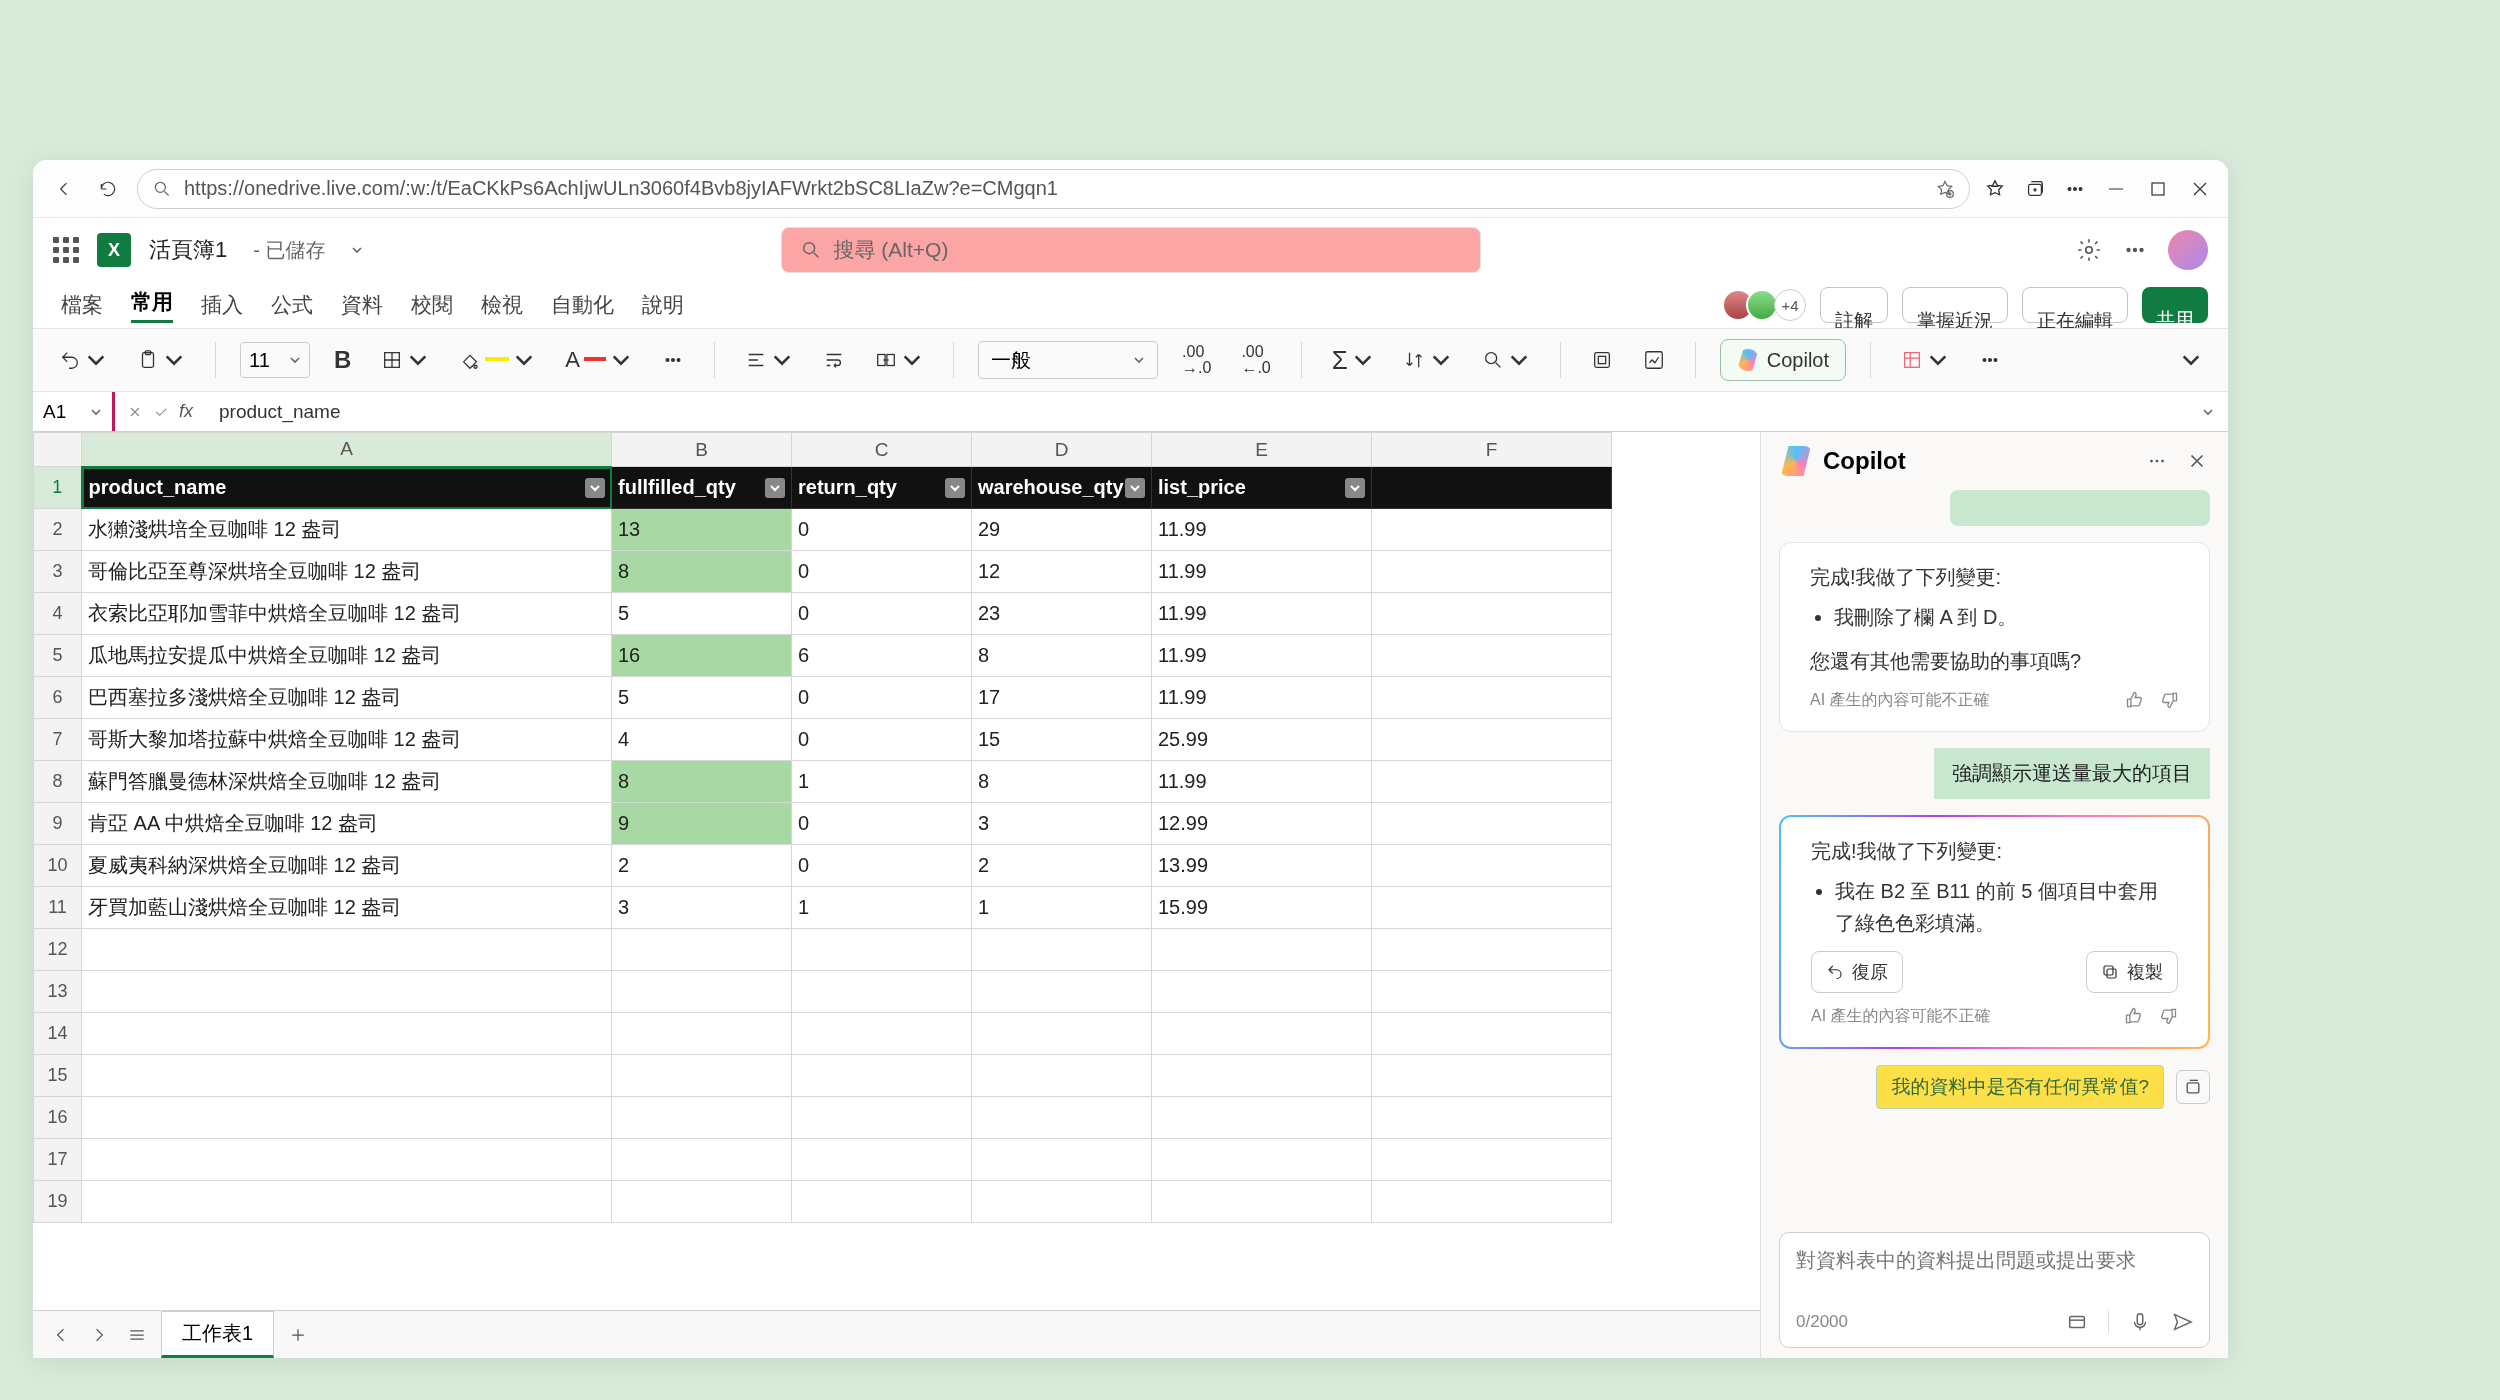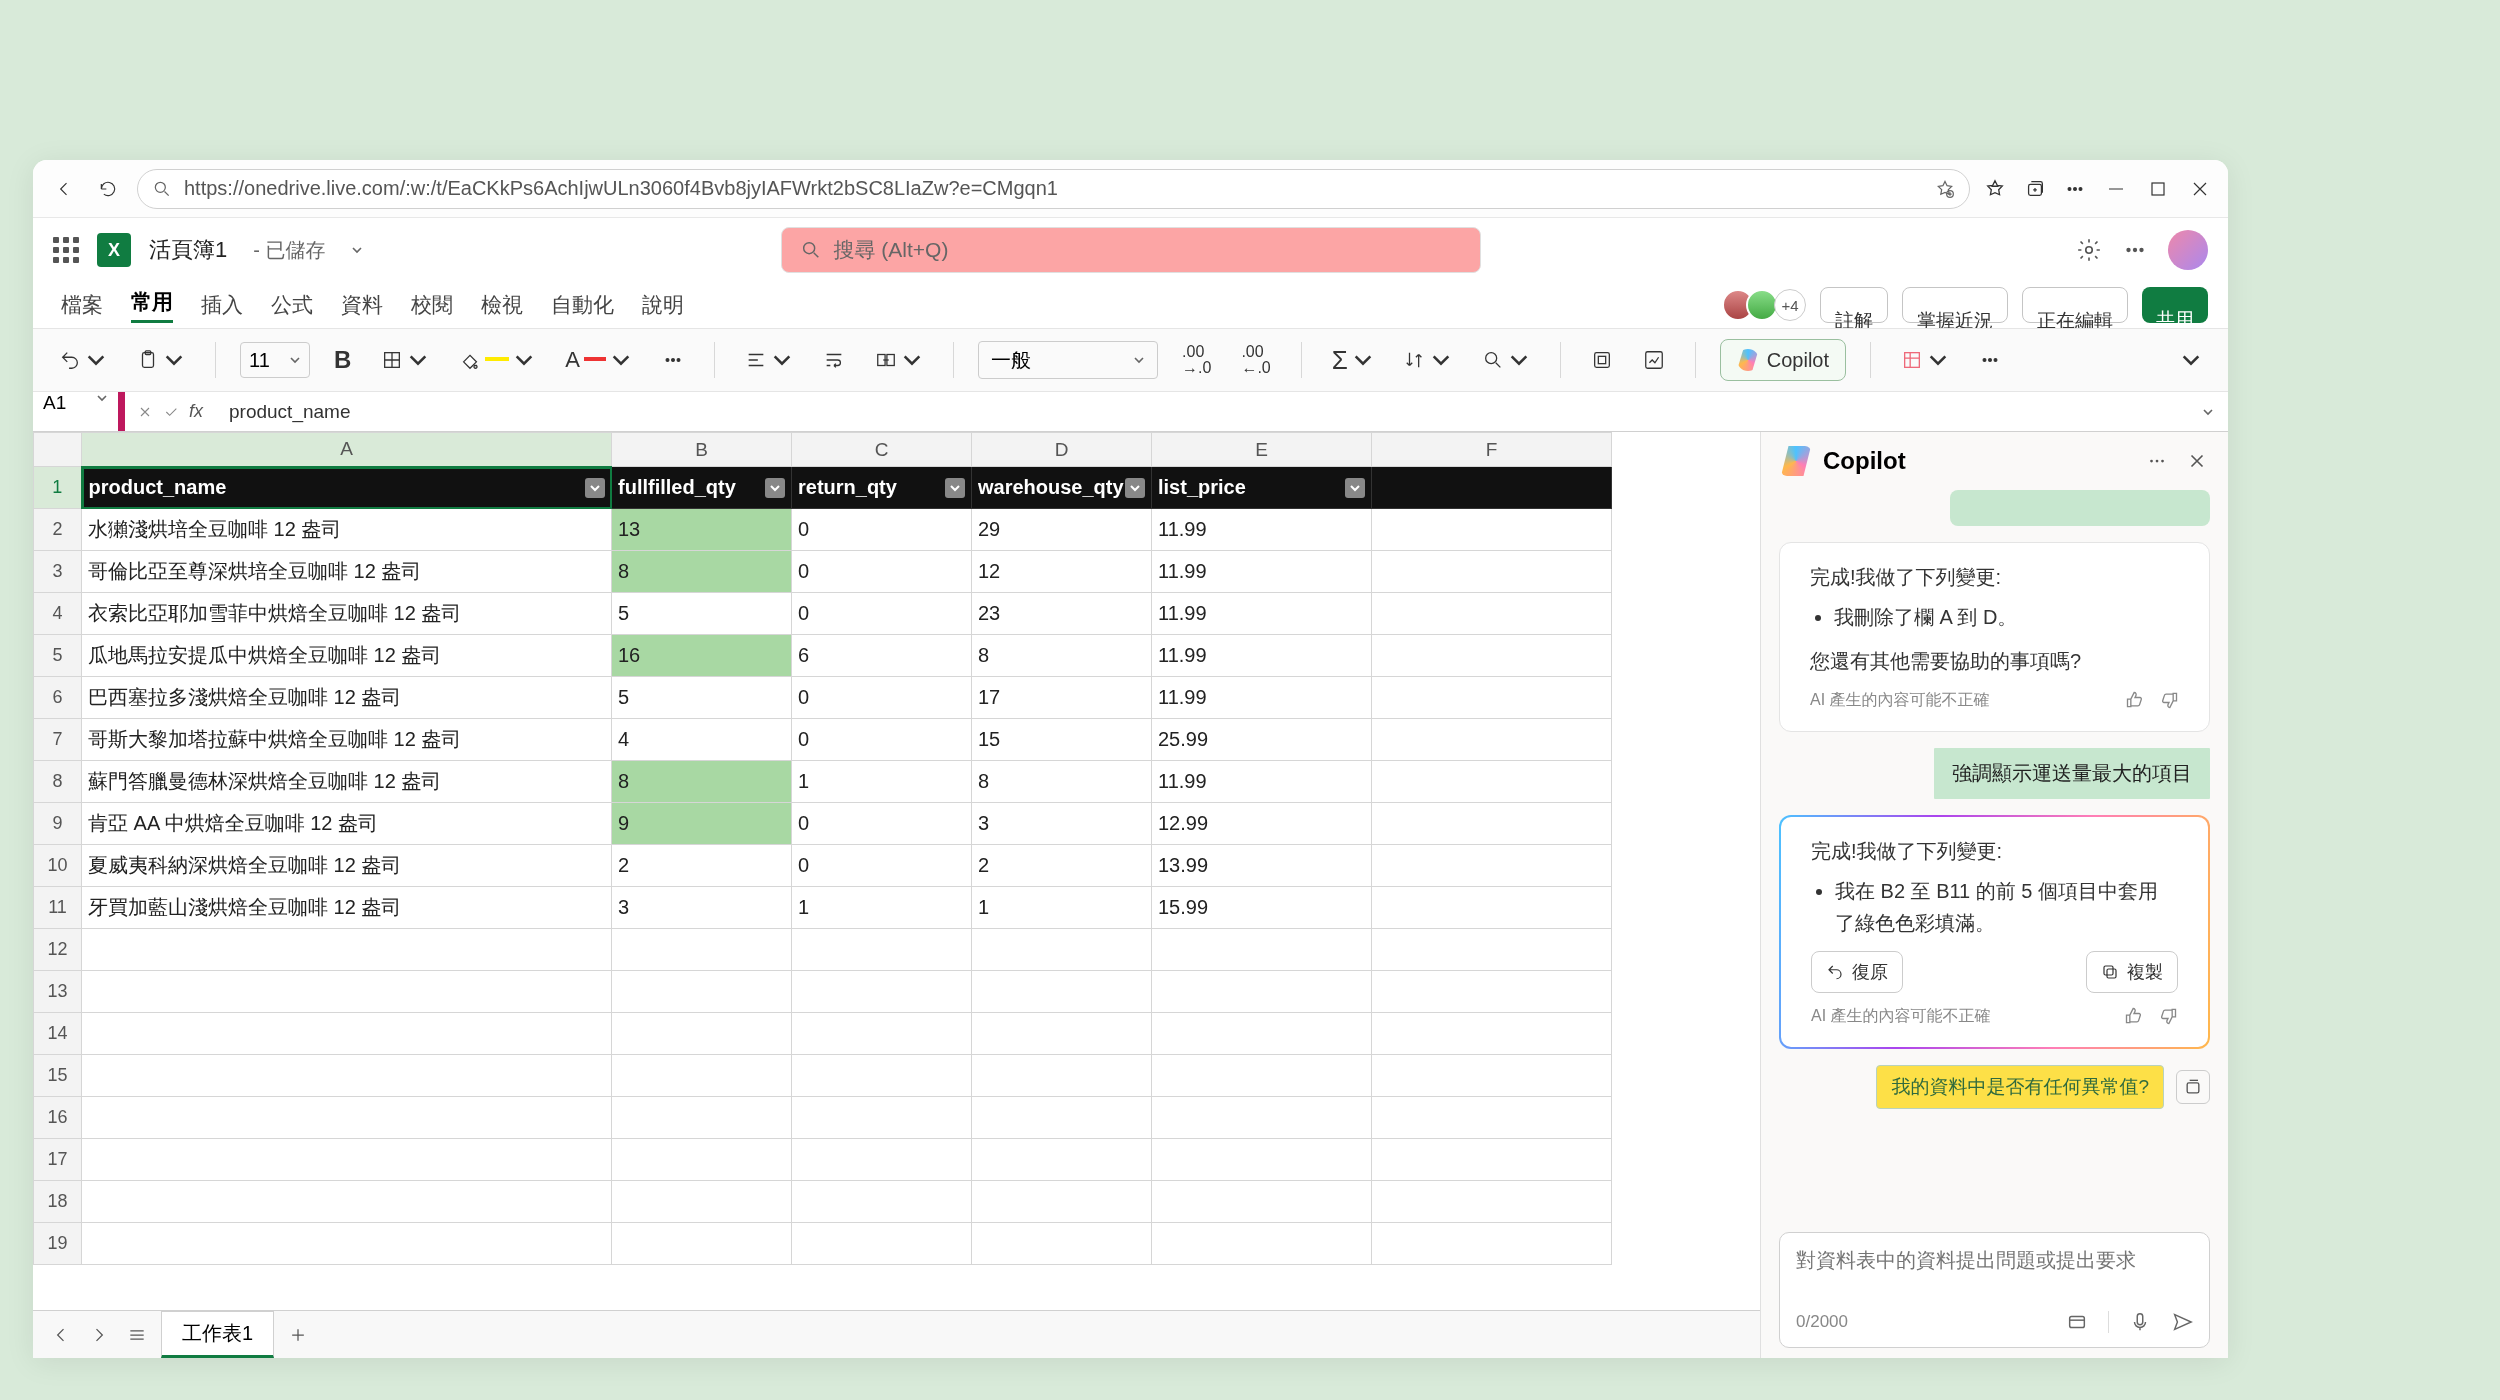--- a/index.html
+++ b/index.html
@@ -46,21 +46,21 @@
 .tool svg { width:22px; height:22px; stroke:#333; fill:none; stroke-width:1.4; }
 .chev { width:12px; height:12px; stroke:#666; fill:none; stroke-width:1.6; }
 .sep { width:1px; height:36px; background:#d8d8d8; margin:0 6px; }
 .font-size-box{ border:1px solid #ccc; border-radius:4px; height:36px; width:70px; display:flex; align-items:center; justify-content:space-between; padding:0 8px; font-size:20px; }
 .style-dd{ border:1px solid #ccc; border-radius:4px; height:38px; width:180px; display:flex; align-items:center; padding:0 12px; font-size:20px; justify-content:space-between; }
 .copilot-btn { border:1.5px solid #9abf9f; border-radius:8px; height:42px; padding:0 16px; display:flex; align-items:center; gap:8px; font-size:20px; color:#333; background:#f4faf4; }
 .copilot-logo-sm { width:22px; height:22px; background:conic-gradient(#4cc2ff,#ff7eb6,#ffb84c,#4cc2ff); border-radius:50%; clip-path: polygon(30% 0,100% 0,70% 100%,0 100%);}
 
 
 .formula-bar { height:40px; border-bottom:1px solid #d0d0d0; display:flex; align-items:center; background:#fff; }
-.name-box { width:92px; height:100%; border-right:7px solid #be185d; display:flex; padding:0 10px; font-size:19px; justify-content:space-between; }
+.name-box { width:82px; height:100%; border-right:3px solid #be185d; display:flex; align-items:center; padding:0 10px; font-size:19px; justify-content:space-between; }
 .fx-controls { display:flex; align-items:center; gap:10px; padding:0 12px; color:#888; }
 .fx-controls svg { width:16px; height:16px; stroke:#888; fill:none; stroke-width:1.6; }
 .fx-label { font-style:italic; font-size:18px; color:#555; }
 .formula-input { flex:1; padding:0 14px; font-size:19px; color:#333; }
 .formula-expand{ width:40px; display:flex; align-items:center; justify-content:center; }
 
 
 .main { flex:1; display:flex; overflow:hidden; }
 .sheet-area { flex:1; display:flex; flex-direction:column; min-width:0; background:#fff; }
 .grid-wrap{ flex:1; overflow:hidden; position:relative; }
@@ -617,29 +617,20 @@
                 <td class="rowhead">16</td>
                 <td class="cell"></td>
                 <td class="cell"></td>
                 <td class="cell"></td>
                 <td class="cell"></td>
                 <td class="cell"></td>
                 <td class="cell"></td>
               </tr>
               <tr>
                 <td class="rowhead">17</td>
-                <td class="cell"></td>
-                <td class="cell"></td>
-                <td class="cell"></td>
-                <td class="cell"></td>
-                <td class="cell"></td>
-                <td class="cell"></td>
-              </tr>
-              <tr>
-                <td class="rowhead">18</td>
                 <td class="cell"></td>
                 <td class="cell"></td>
                 <td class="cell"></td>
                 <td class="cell"></td>
                 <td class="cell"></td>
                 <td class="cell"></td>
               </tr>
               <tr>
                 <td class="rowhead">19</td>
                 <td class="cell"></td>

